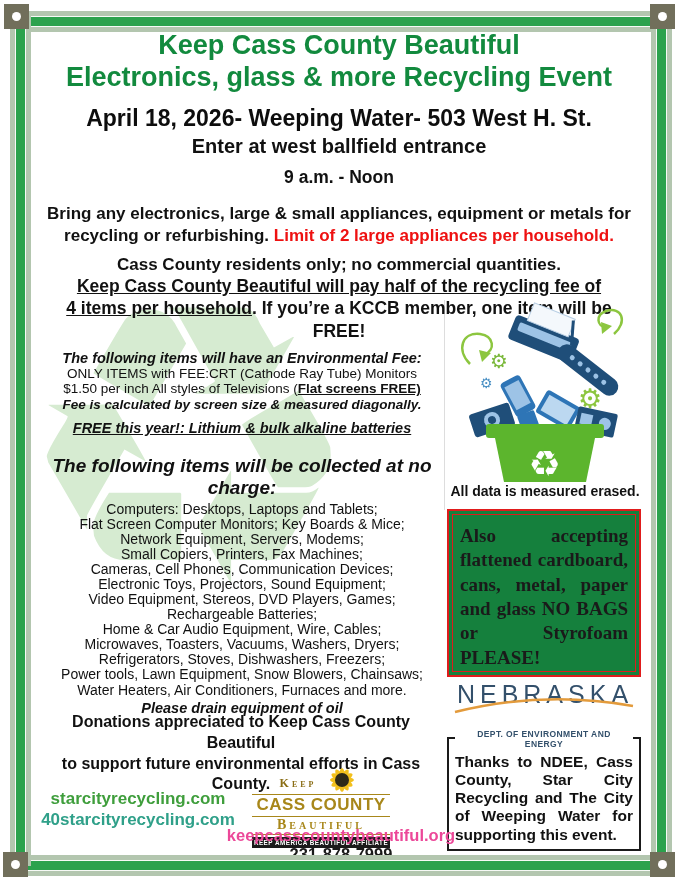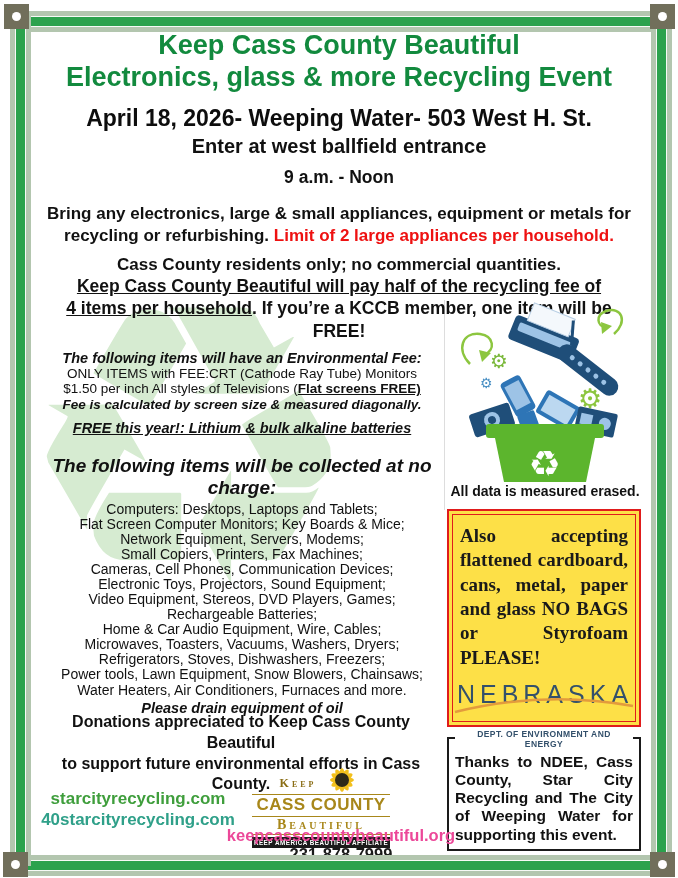--- a/index.html
+++ b/index.html
@@ -63,22 +63,22 @@
   .nc-heading { font-size:19px; font-weight:bold; font-style:italic; line-height:1.12; margin-top:19px; }
   .items-list { margin-top:4px; font-size:14px; line-height:1.075; }
   .drain-note { font-size:14.5px; font-weight:bold; font-style:italic; margin-top:2px; }
 
   .col-divider { position:absolute; left:444px; top:300px; width:1px; height:210px; background:#dddddd; z-index:1; }
 
   
   .illustration-block { position:absolute; left:452px; top:302px; width:186px; z-index:2; text-align:center; }
   .erased-caption { position:absolute; left:447px; top:483px; width:196px; text-align:center;
     font-size:14px; font-weight:bold; z-index:2; }
-  .red-box { position:absolute; left:447px; top:509px; width:194px; height:218px;
-    border:2px solid #e01b1b; padding:3px; box-sizing:border-box; z-index:2; background:#fde047; }
+  .red-box { position:absolute; left:447px; top:509px; width:194px; height:168px;
+    border:2px solid #e01b1b; padding:3px; box-sizing:border-box; z-index:2; background:#15803d; }
   .red-box-inner { border:1px solid #e01b1b; height:100%; box-sizing:border-box; padding:9px 7px;
     font-family:"Liberation Serif", serif; font-weight:bold; font-size:19px; line-height:1.28;
     text-align:justify; color:#1a1a1a; }
   .nebraska-block { position:absolute; left:447px; top:680px; width:196px; text-align:center; z-index:2; }
   .neb-wrap { position:relative; height:32px; }
   .neb-word { font-size:25px; letter-spacing:5px; color:#33506b; font-weight:400; }
   .neb-arc { position:absolute; left:6px; top:10px; pointer-events:none; }
   .thanks-box { position:absolute; left:447px; top:737px; width:194px; box-sizing:border-box;
     border:2px solid #1a1a1a; background:#fff; text-align:center; z-index:2; padding:0 6px 5px; }
   .dept-label { display:inline-block; margin-top:-7px; background:#fff; padding:0 5px;

